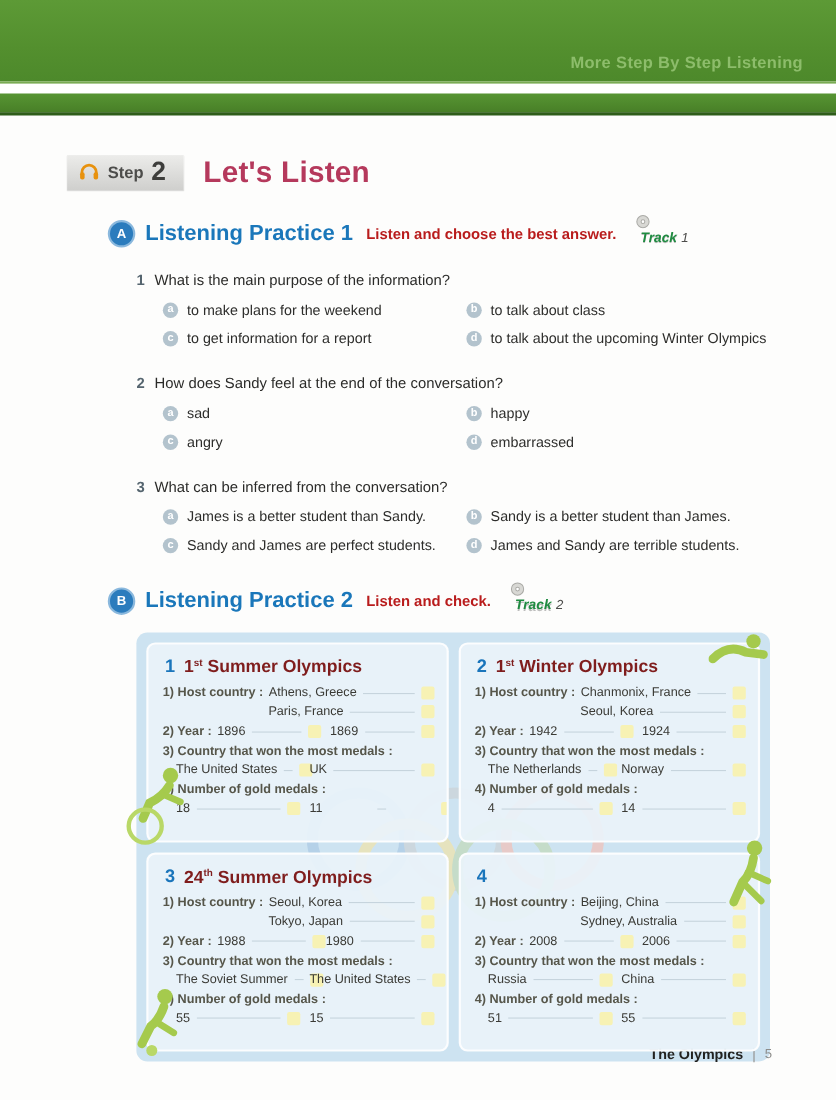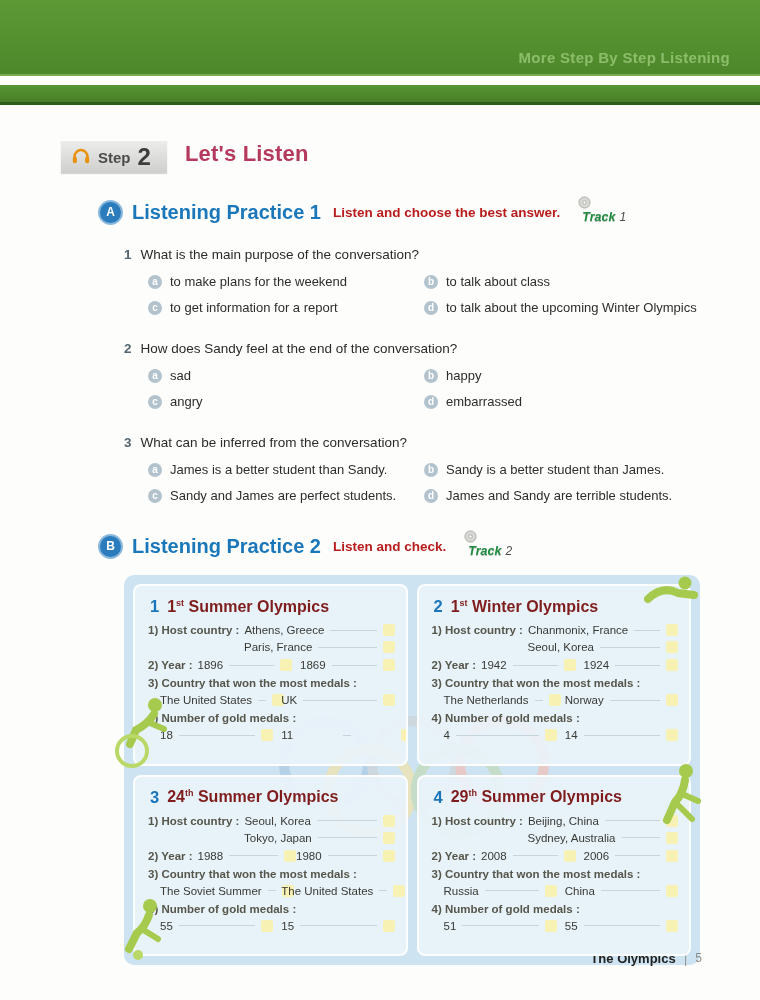--- a/index.html
+++ b/index.html
@@ -10,21 +10,21 @@
   .band{height:74px;background:linear-gradient(180deg,#5d9a36 0%,#538f2e 60%,#4d892b 100%);position:relative;border-bottom:2px solid #79ab53;}
   .brand{position:absolute;right:30px;bottom:8px;color:#8dbd6b;font-weight:bold;font-size:15px;letter-spacing:.3px;}
   .band-gap{height:9px;background:#ffffff;}
   .band-stripe{height:17px;background:linear-gradient(180deg,#579533,#487f27);border-bottom:3px solid #2f5d1a;}
 
   
   .step-row{display:flex;align-items:flex-start;margin:36px 0 0 61px;}
   .step-badge{display:inline-flex;align-items:center;gap:7px;background:linear-gradient(180deg,#ececea,#cfcfcd);padding:4px 16px 4px 10px;box-shadow:0 1px 1px rgba(0,0,0,.15);}
   .step-word{color:#4c4c4a;font-weight:bold;font-size:15px;}
   .step-num{color:#3d3d3b;font-weight:bold;font-size:24px;line-height:1;}
-  .step-title{margin-left:18px;font-weight:bold;font-size:22px;letter-spacing:.2px;}
+  .step-title{margin-left:18px;font-weight:bold;font-size:27px;letter-spacing:.2px;}
 
   
   .sec-head{display:flex;align-items:center;margin:26px 0 0 98px;}
   .sec-circle{width:21px;height:21px;border-radius:50%;background:#2b7cbd;border:2px solid #8ab8dd;color:#fff;font-weight:bold;font-size:12px;display:flex;align-items:center;justify-content:center;flex:0 0 auto;}
   .sec-title{color:#1a77ba;font-weight:bold;font-size:20px;margin-left:9px;}
   .sec-instr{color:#b91c1c;font-weight:bold;font-size:13.5px;margin-left:12px;}
   .track-badge{position:relative;margin-left:18px;padding:8px 0 0 4px;}
   .track-disc{position:absolute;top:-4px;left:0;}
   .track-word{color:#1f8c41;font-weight:bold;font-style:italic;font-size:12.5px;text-shadow:0 1px 0 rgba(0,0,0,.25);}
   .track-num{color:#4c4c4a;font-style:italic;font-size:12px;margin-left:4px;}
@@ -110,21 +110,21 @@
       </span>
       <span class="track-word">Track</span><span class="track-num">1</span>
     </div>
   </div>
 
   <div class="questions">
 
     <div class="question">
       <div class="q-head">
         <span class="q-num">1</span>
-        <span class="q-text">What is the main purpose of the conversation?</span>
+        <span class="q-text">What is the main purpose of the information?</span>
       </div>
       <div class="options">
         <div class="option">
             <span class="opt-circle">a</span>
             <span>to make plans for the weekend</span>
           </div>
         <div class="option">
             <span class="opt-circle">b</span>
             <span>to talk about class</span>
           </div>
@@ -461,21 +461,20 @@
                 <span class="lead"></span>
                 <span class="cb"></span>
               </span>
           </div>
         </div>
       </div>
 
       <div class="card">
         <div class="card-head">
           <span class="card-num">4</span>
-          <span class="card-title"><span>29</span><sup>th</sup> <span>Summer Olympics</span></span>
         </div>
         <div class="item">
           <div class="irow">
               <span class="ilabel">1) Host country :</span>
               <span class="choice">Beijing, China</span>
               <span class="lead"></span>
               <span class="cb"></span>
             </div>
           <div class="irow" style="margin-top:5px;">
               <span class="indent"></span>

